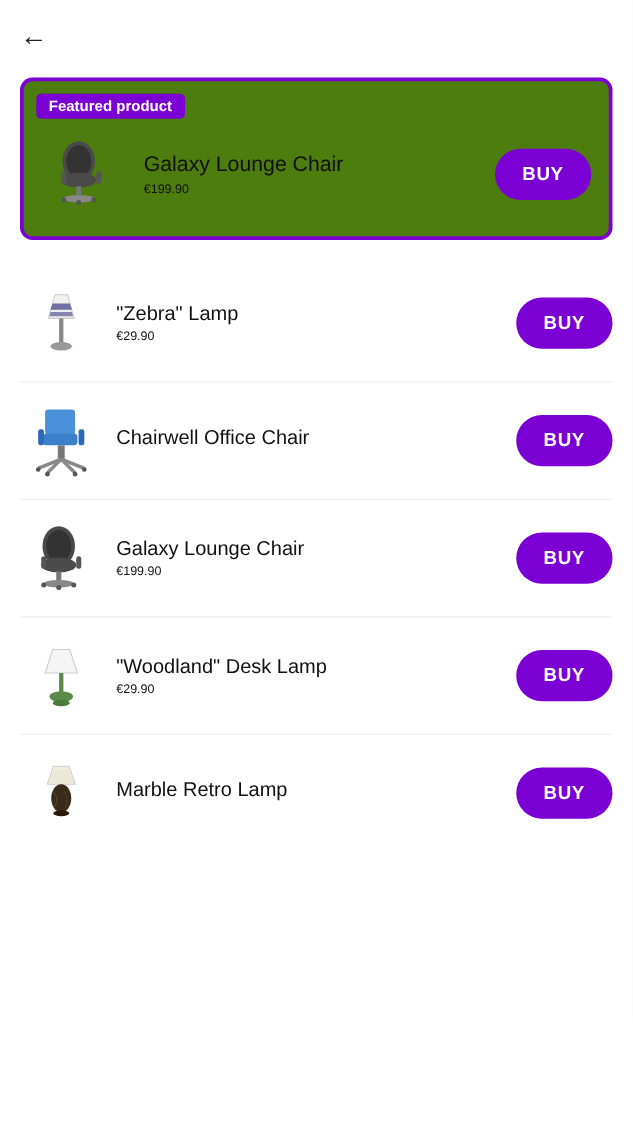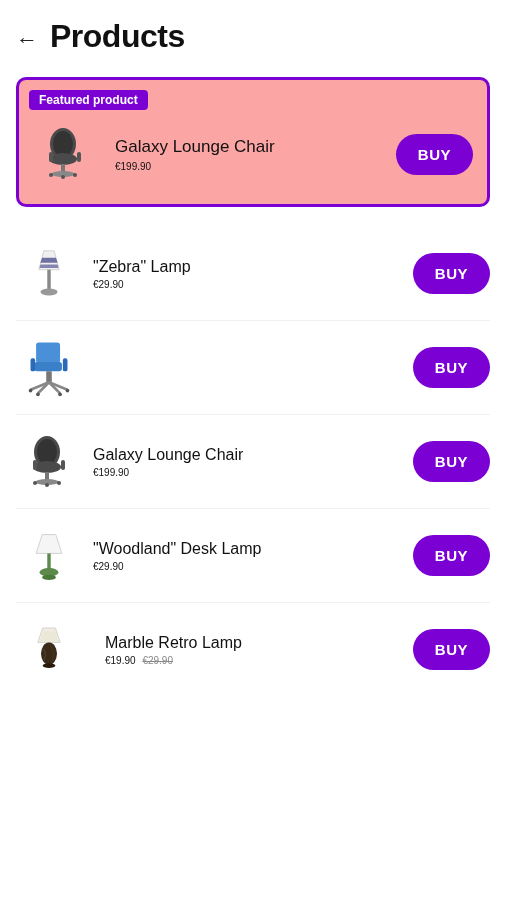--- a/index.html
+++ b/index.html
@@ -48,21 +48,21 @@
       padding: 8px 16px 24px 16px;
       flex: 1;
     }
 
     
     .featured-card {
       border: 3px solid #7b00d4;
       border-radius: 10px;
       padding: 10px 14px 14px 10px;
       margin-bottom: 20px;
-      background: #fca5a5;
+      background: #4d7c0f;
       position: relative;
     }
 
     .featured-badge {
       display: inline-block;
       background: #7b00d4;
       color: #fff;
       font-size: 12px;
       font-weight: 600;
       padding: 3px 10px;
@@ -134,21 +134,20 @@
     .product-item {
       display: flex;
       align-items: center;
       justify-content: space-between;
       padding: 14px 0;
       border-bottom: 1px solid #f0f0f0;
     }
 
     .product-item:last-child {
       border-bottom: none;
-      gap: 12px;
     }
 
     .product-img-wrap {
       width: 65px;
       height: 65px;
       flex-shrink: 0;
       display: flex;
       align-items: center;
       justify-content: center;
       overflow: hidden;
@@ -173,21 +172,20 @@
       height: 60px;
     }
   </style>
 </head>
 <body>
 
 <div class="screen">
 
   <div class="header">
     <span class="back-arrow">←</span>
-    <span class="page-title">Products</span>
   </div>
 
   <div class="content">
 
     <div class="featured-card">
       <div>
         <span class="featured-badge">Featured product</span>
       </div>
       <div class="featured-row">
         <div class="product-img-featured chair-lounge">
@@ -259,20 +257,21 @@
             <line x1="30" y1="48" x2="50" y2="56" stroke="#888" stroke-width="3"></line>
             <line x1="30" y1="48" x2="18" y2="60" stroke="#888" stroke-width="3"></line>
             <line x1="30" y1="48" x2="42" y2="60" stroke="#888" stroke-width="3"></line>
             <circle cx="10" cy="57" r="2" fill="#555"></circle>
             <circle cx="50" cy="57" r="2" fill="#555"></circle>
             <circle cx="18" cy="61" r="2" fill="#555"></circle>
             <circle cx="42" cy="61" r="2" fill="#555"></circle>
           </svg>
         </div>
         <div class="product-info">
+          <div class="product-name">Chairwell Office Chair</div>
         </div>
         <button class="buy-btn">BUY</button>
       </div>
 
       <div class="product-item">
         <div class="product-img-wrap chair-lounge">
           <svg viewBox="0 0 60 60" xmlns="http://www.w3.org/2000/svg">
             <ellipse cx="28" cy="20" rx="13" ry="16" fill="#4a4a4a"></ellipse>
             <ellipse cx="28" cy="20" rx="10" ry="13" fill="#333"></ellipse>
             <ellipse cx="28" cy="35" rx="14" ry="6" fill="#4a4a4a"></ellipse>
@@ -325,22 +324,19 @@
             <ellipse cx="30" cy="42" rx="10" ry="14" fill="#3a2a1a"></ellipse>
 
             <path d="M22,36 Q28,40 24,50" stroke="#5a4a3a" stroke-width="1.5" fill="none" opacity="0.7"></path>
             <path d="M32,32 Q38,42 34,52" stroke="#5a4a3a" stroke-width="1" fill="none" opacity="0.5"></path>
 
             <ellipse cx="30" cy="57" rx="8" ry="3" fill="#2a1a0a"></ellipse>
           </svg>
         </div>
         <div class="product-info">
           <div class="product-name">Marble Retro Lamp</div>
-          <div class="product-price">
-            €19.90 <span class="price-original">€29.90</span>
-          </div>
         </div>
         <button class="buy-btn">BUY</button>
       </div>
 
     </div>
   </div>
 </div>
 
 </body></html>

